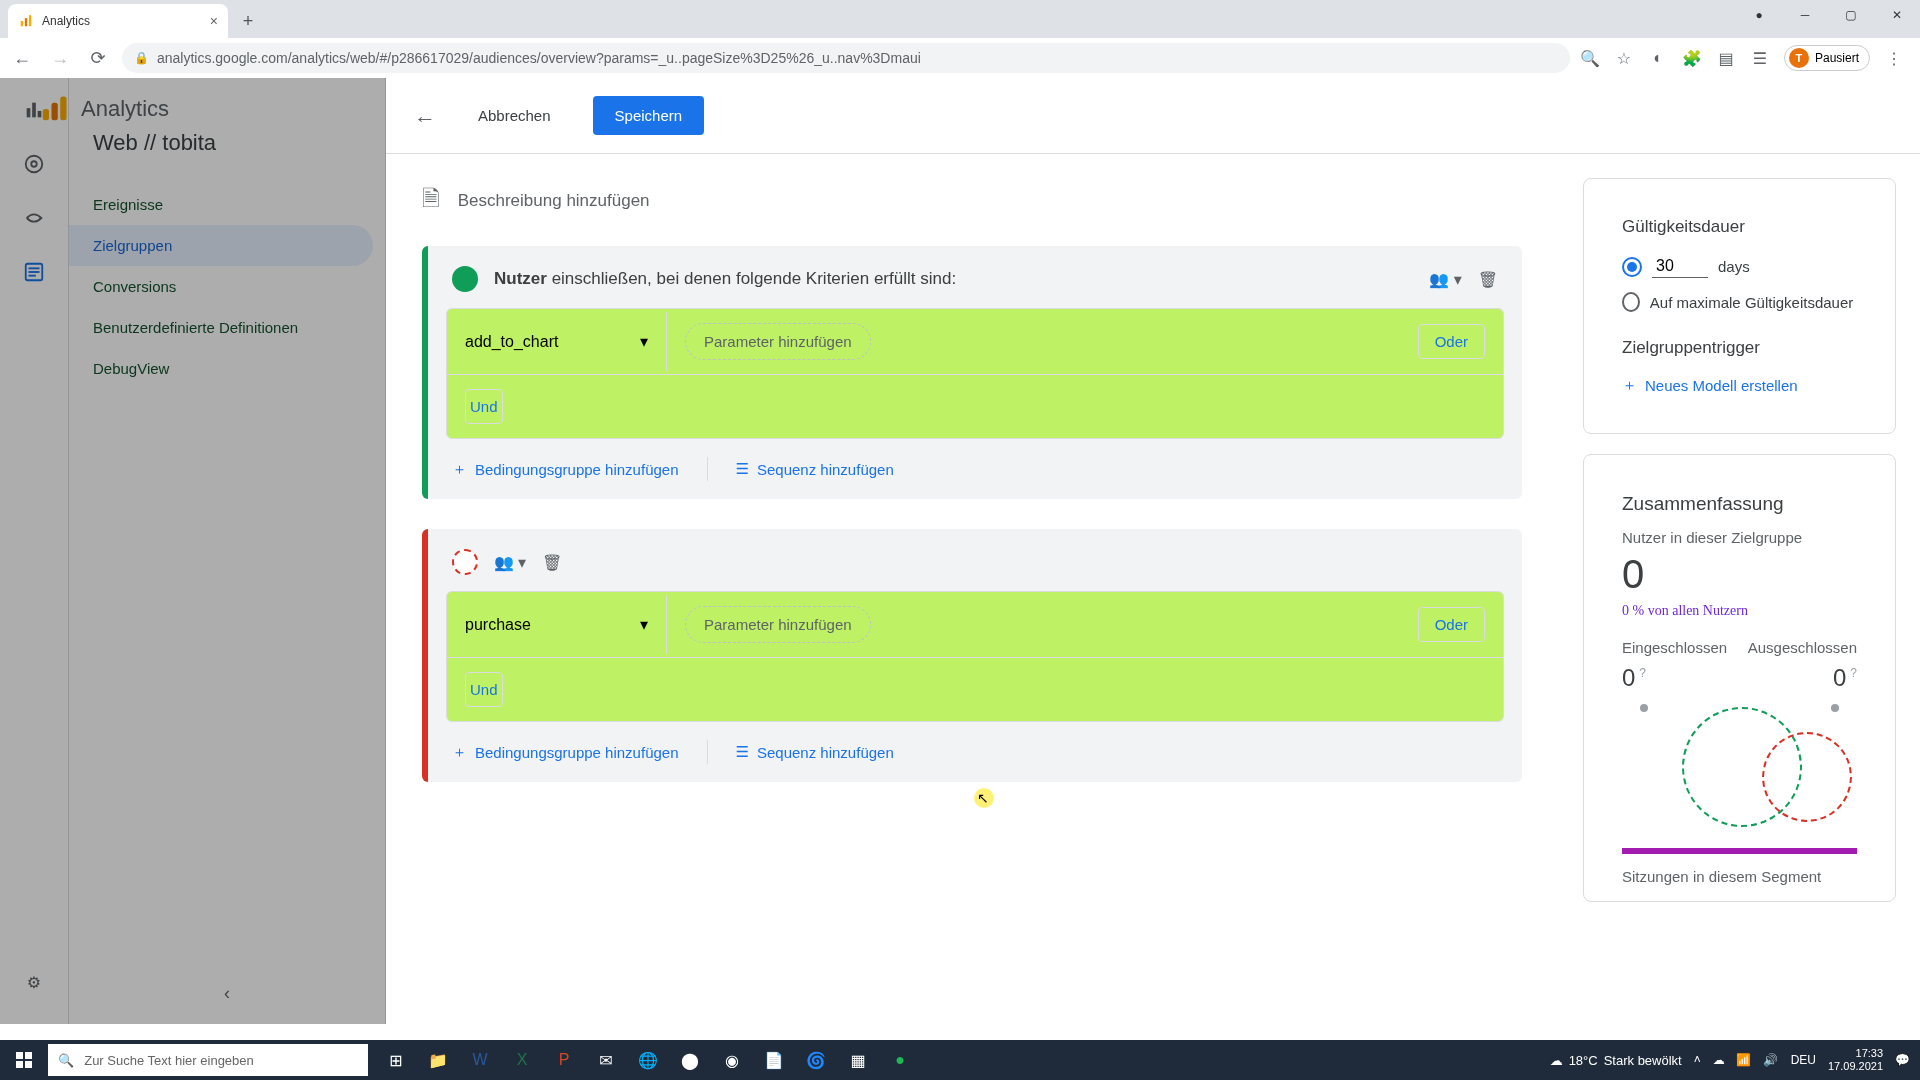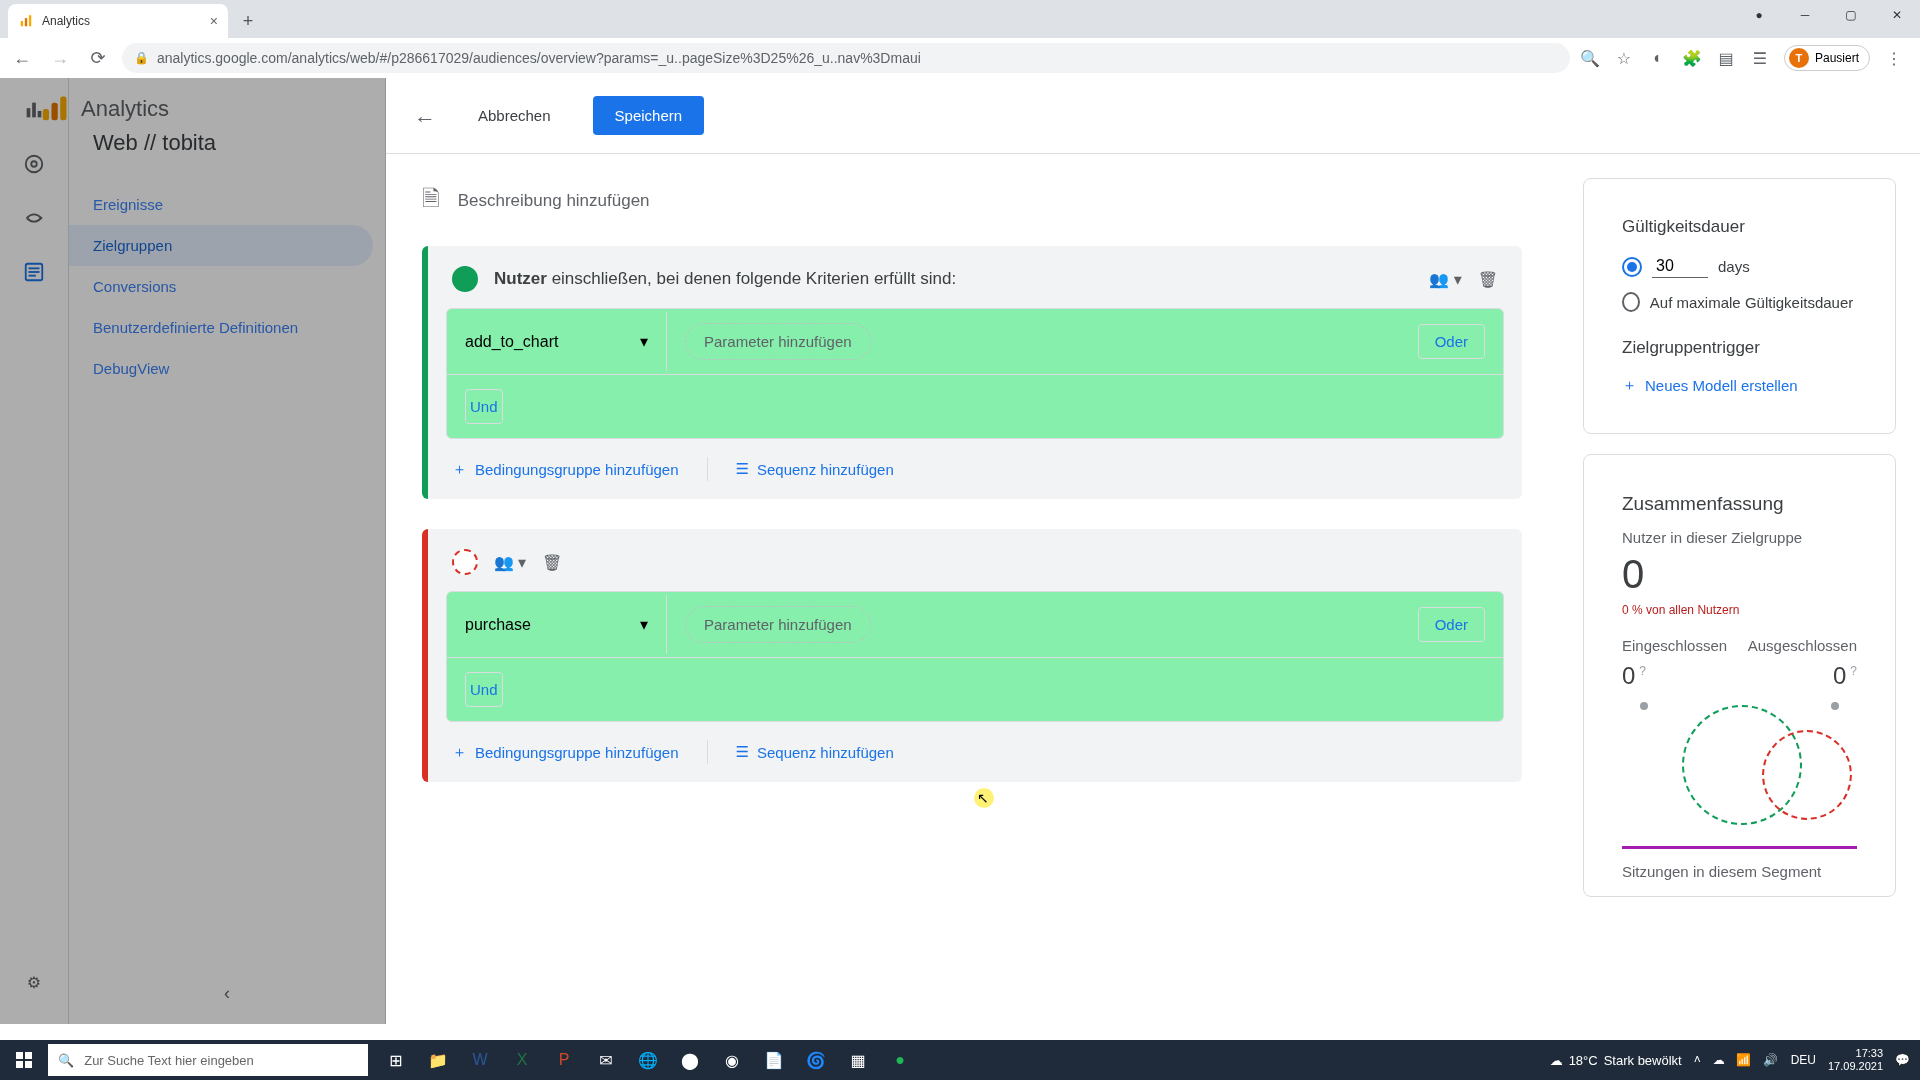--- a/index.html
+++ b/index.html
@@ -31,21 +31,21 @@
 .ga-left-icon.active { color: #1a73e8; }
 .ga-settings { margin-top: auto; margin-bottom: 30px; }
 
 .ga-sidebar { width: 317px; border-right: 1px solid #dadce0; position: relative; }
 .ga-brand { display: flex; align-items: center; gap: 12px; padding: 18px 20px; position: absolute; top: -2px; left: -50px; width: 240px; }
 .ga-logo { width: 30px; height: 30px; }
 .ga-brand-text { font-size: 22px; color: #5f6368; }
 .ga-breadcrumb { padding: 14px 24px 0; font-size: 13px; color: #5f6368; }
 .ga-property { padding: 2px 24px 16px; font-size: 22px; color: #3c4043; }
 .ga-menu { padding: 12px 0; }
-.ga-menu-item { padding: 12px 24px; font-size: 15px; color: #3b82f6; cursor: pointer; }
+.ga-menu-item { padding: 12px 24px; font-size: 15px; color: #14532d; cursor: pointer; }
 .ga-menu-item.active { background: #e8f0fe; color: #1967d2; font-weight: 500; border-radius: 0 24px 24px 0; margin-right: 12px; }
 .collapse-btn { position: absolute; bottom: 20px; left: 50%; transform: translateX(-50%); color: #5f6368; font-size: 18px; }
 
 
 .overlay-dim { position: absolute; left: 0; top: 0; width: 386px; height: 100%; background: rgba(0,0,0,0.32); z-index: 5; }
 .overlay { position: absolute; left: 386px; top: 0; right: 0; height: 100%; background: #fff; z-index: 10; display: flex; flex-direction: column; }
 .overlay-header { height: 76px; display: flex; align-items: center; padding: 0 28px; border-bottom: 1px solid #dadce0; gap: 24px; }
 .back-arrow { font-size: 22px; color: #5f6368; cursor: pointer; }
 .overlay-title { font-size: 22px; color: #9aa0a6; flex: 1; }
 .btn-cancel { font-size: 15px; color: #3c4043; padding: 10px 18px; cursor: pointer; }
@@ -63,21 +63,21 @@
 .group-inner { flex: 1; padding: 0; }
 .group-header { display: flex; align-items: center; padding: 20px 24px 16px; gap: 16px; }
 .scope-chip { width: 26px; height: 26px; border-radius: 50%; }
 .chip-green { background: #0f9d58; }
 .chip-red-outline { background: #fff; border: 2px dashed #d93025; }
 .group-title { font-size: 17px; color: #3c4043; flex: 1; }
 .group-title b { font-weight: 600; }
 .group-header-actions { display: flex; align-items: center; gap: 16px; color: #5f6368; }
 .scope-selector, .trash-btn { cursor: pointer; display: flex; align-items: center; gap: 4px; }
 
-.condition-card { background: #86efac; margin: 0 18px 0 18px; border-radius: 6px; border: 1px solid #dadce0; }
+.condition-card { background: #bef264; margin: 0 18px 0 18px; border-radius: 6px; border: 1px solid #dadce0; }
 .condition-row { display: flex; align-items: center; border-bottom: 1px solid #dadce0; }
 .event-select { width: 220px; padding: 20px 18px; border-right: 1px solid #dadce0; display: flex; align-items: center; justify-content: space-between; font-size: 16px; font-weight: 500; cursor: pointer; }
 .param-area { flex: 1; padding: 14px 18px; }
 .param-chip { display: inline-block; border: 1px dashed #bdc1c6; border-radius: 20px; padding: 9px 18px; color: #5f6368; font-size: 15px; cursor: pointer; }
 .or-btn { margin: 0 18px; border: 1px solid #dadce0; border-radius: 4px; padding: 8px 16px; color: #1a73e8; font-size: 15px; cursor: pointer; }
 .and-row { padding: 14px 18px; }
 .and-btn { border: 1px solid #dadce0; border-radius: 4px; padding: 8px 4px; color: #1a73e8; font-size: 15px; cursor: pointer; display: inline-block; }
 
 .group-footer { display: flex; align-items: center; gap: 28px; padding: 18px 24px; }
 .footer-link { color: #1a73e8; font-size: 15px; display: flex; align-items: center; gap: 8px; cursor: pointer; }
@@ -90,21 +90,21 @@
 .radio-row { display: flex; align-items: center; gap: 10px; margin-bottom: 14px; font-size: 15px; color: #3c4043; }
 .radio { width: 20px; height: 20px; border: 2px solid #5f6368; border-radius: 50%; display: flex; align-items: center; justify-content: center; }
 .radio.checked { border-color: #1a73e8; }
 .radio.checked::after { content: ''; width: 10px; height: 10px; background: #1a73e8; border-radius: 50%; }
 .days-input { width: 56px; border: none; border-bottom: 1px solid #5f6368; font-size: 16px; text-align: left; padding: 2px 4px; }
 .trigger-link { color: #1a73e8; font-size: 15px; display: flex; align-items: center; gap: 8px; cursor: pointer; margin-top: 8px; }
 
 .summary-title { font-size: 19px; color: #3c4043; margin-bottom: 14px; }
 .summary-sub { font-size: 15px; color: #5f6368; margin-bottom: 6px; }
 .big-zero { font-size: 40px; color: #3c4043; margin-bottom: 6px; }
-.small-text { font-size: 12px; color: #b91c1c; margin-bottom: 20px; }
+.small-text { font-size: 14px; color: #6d28d9; margin-bottom: 20px; font-family: Liberation Serif, serif; }
 .venn-row { display: flex; justify-content: space-between; font-size: 15px; color: #5f6368; margin-bottom: 8px; }
 .venn-nums { display: flex; justify-content: space-between; font-size: 24px; color: #3c4043; margin-bottom: 10px; }
 .venn-help { font-size: 12px; color: #9aa0a6; margin-left: 4px; vertical-align: super; }
 .venn { height: 130px; position: relative; }
 .venn-circle { position: absolute; border: 2px dashed; border-radius: 50%; }
 
 .cursor-highlight { position: absolute; width: 20px; height: 20px; background: #ffeb3b; border-radius: 50%; opacity: 0.7; left: 974px; top: 788px; z-index: 50; pointer-events: none; }
 .cursor-arrow { position: absolute; left: 977px; top: 790px; z-index: 51; font-size: 14px; pointer-events: none; }
 
 
@@ -358,21 +358,21 @@
           <div class="venn-nums">
             <span><span>0</span><span class="venn-help">?</span></span>
             <span><span>0</span><span class="venn-help">?</span></span>
           </div>
           <div class="venn">
             <div class="venn-circle" style="width:120px;height:120px;border-color:#0f9d58;left:60px;top:5px;"></div>
             <div class="venn-circle" style="width:90px;height:90px;border-color:#d93025;left:140px;top:30px;"></div>
             <div style="position:absolute;width:8px;height:8px;background:#9aa0a6;border-radius:50%;left:18px;top:2px;"></div>
             <div style="position:absolute;width:8px;height:8px;background:#9aa0a6;border-radius:50%;right:18px;top:2px;"></div>
           </div>
-          <div style="border-top:3px solid #a21caf;margin-top:16px;padding-top:14px;">
+          <div style="border-top:6px solid #a21caf;margin-top:16px;padding-top:14px;">
             <div class="summary-sub" style="white-space:nowrap;overflow:hidden;">Sitzungen in diesem Segment</div>
           </div>
         </div>
       </div>
     </div>
   </div>
 </div>
 
 <div class="cursor-highlight"></div>
 <div class="cursor-arrow">↖</div>

